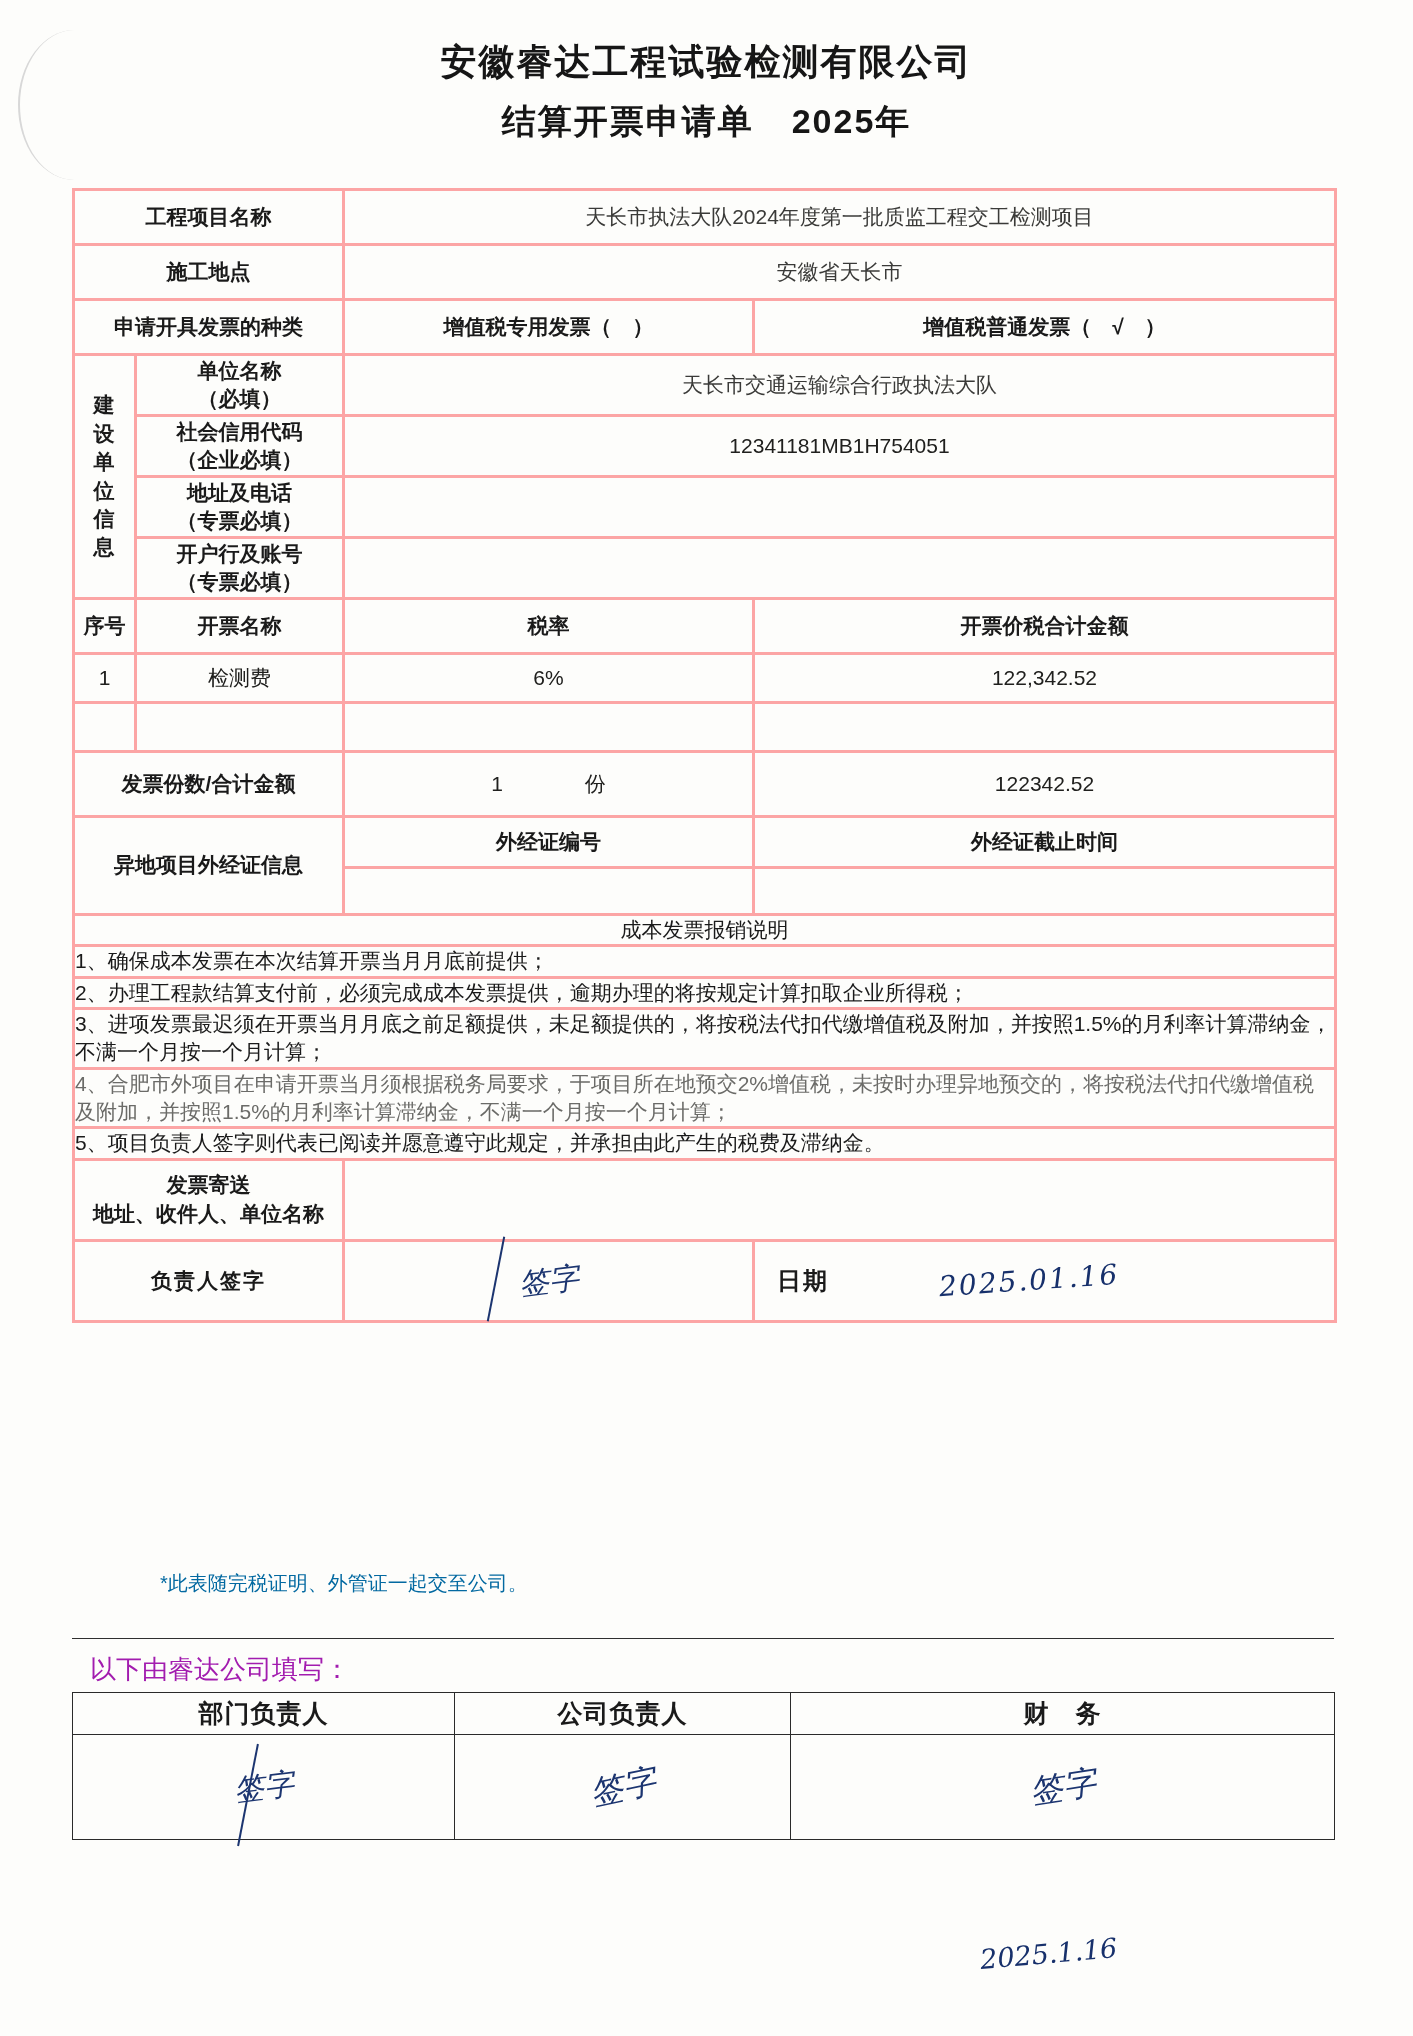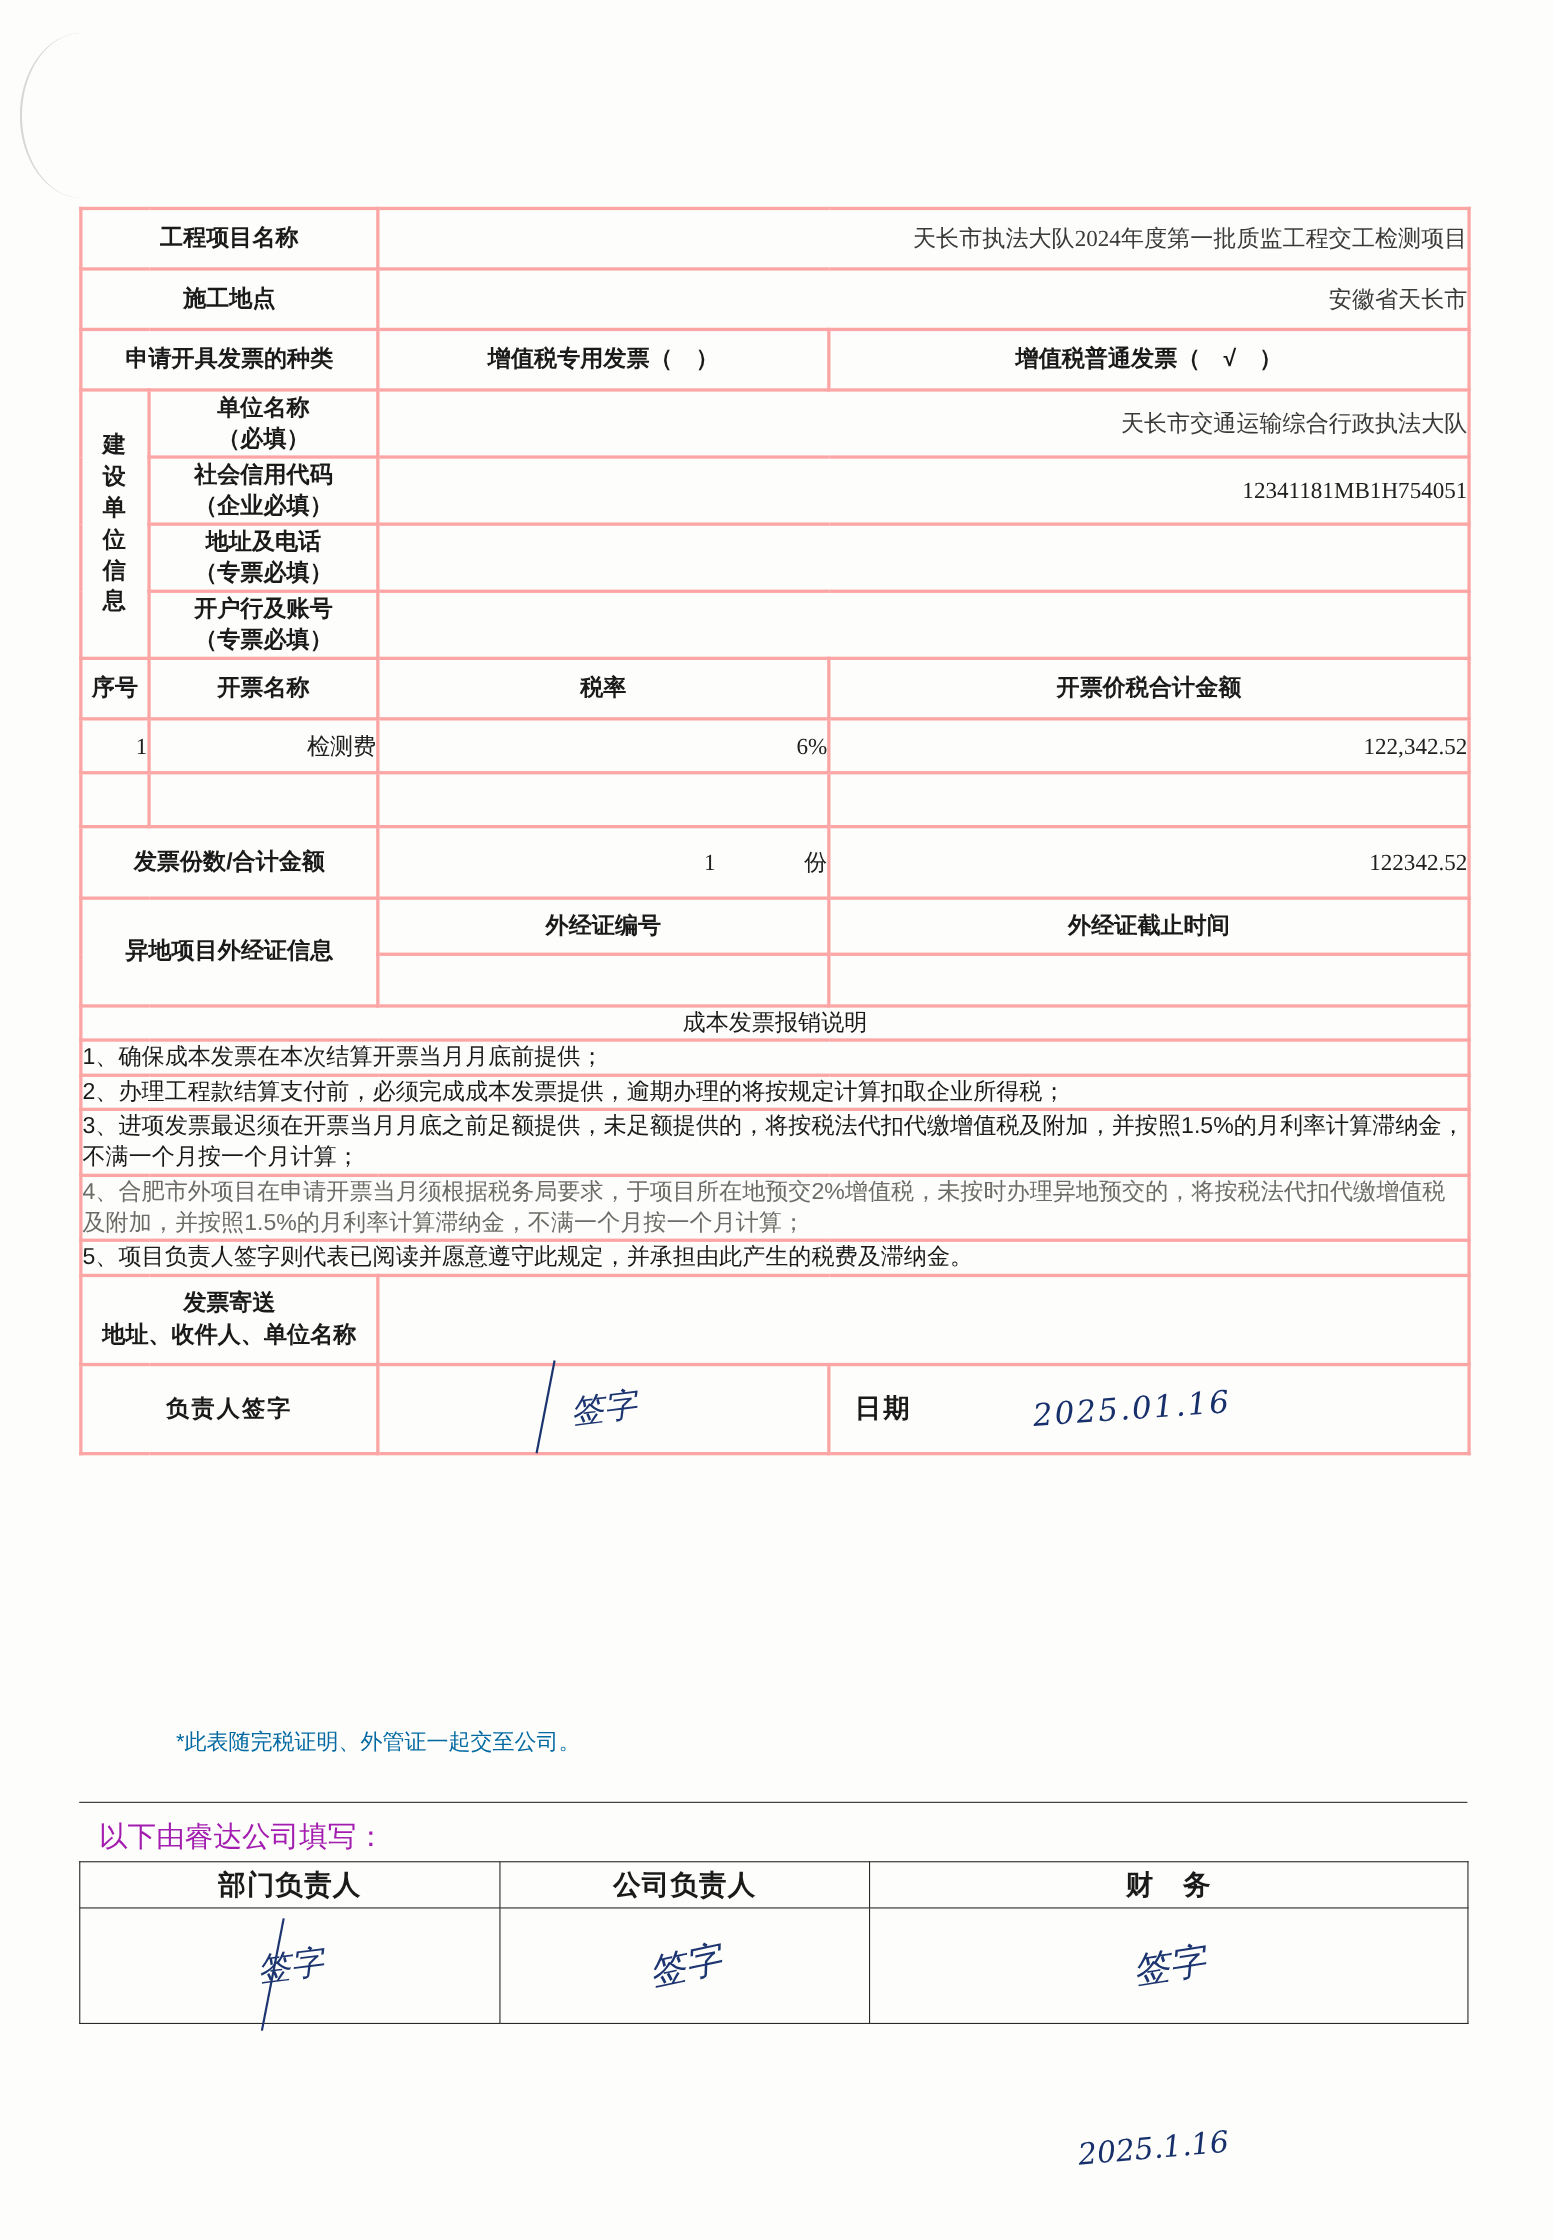--- a/index.html
+++ b/index.html
@@ -79,23 +79,23 @@
     text-align: center;
   }
   .lbl-sm {
     font-family: "Liberation Sans", "DejaVu Sans", sans-serif;
     font-weight: bold;
     font-size: 20px;
     text-align: center;
     line-height: 1.3;
   }
   .val {
-    font-family: Liberation Serif, serif;
+    font-family: Liberation Sans, sans-serif;
     font-size: 22px;
-    text-align: right;
+    text-align: center;
     color: #20201e;
   }
   .val-faint { color: #3a3a38; }
   .vertical-label {
     font-family: "Liberation Sans", "DejaVu Sans", sans-serif;
     font-weight: bold;
     font-size: 21px;
     line-height: 1.12;
     text-align: center;
     letter-spacing: 1px;
@@ -210,20 +210,26 @@
     transform: rotate(-5deg);
   }
 </style>
 </head>
 <body>
 
 <div class="page">
 
   <div class="scan-curve"></div>
 
+  <div class="title-block">
+    <div class="title-line1">安徽睿达工程试验检测有限公司</div>
+    <div class="title-line2">
+      <span>结算开票申请单</span><span class="title-year">2025年</span>
+    </div>
+  </div>
 
   <table class="form">
     <colgroup>
       <col style="width:62px">
       <col style="width:208px">
       <col style="width:410px">
       <col style="width:582px">
     </colgroup>
     <tbody>
       <tr>

